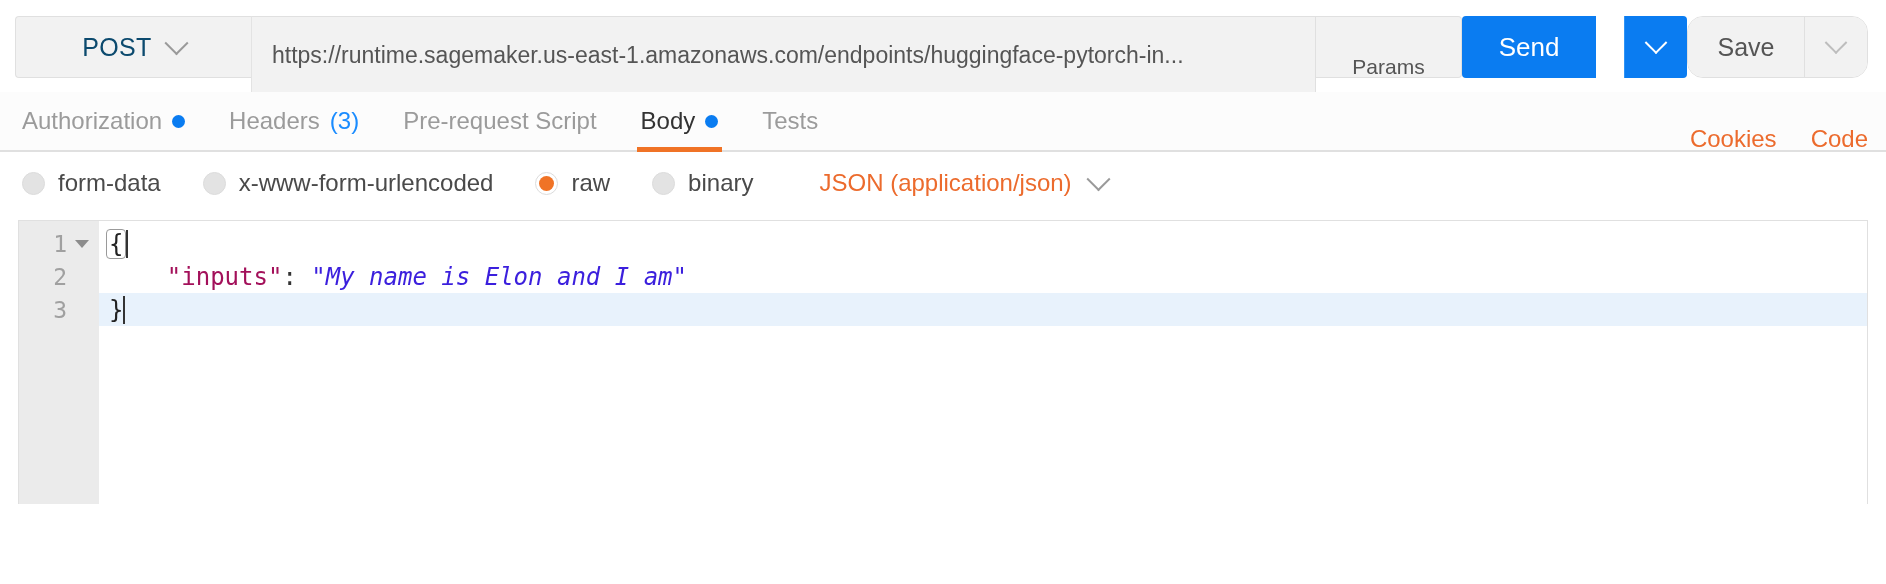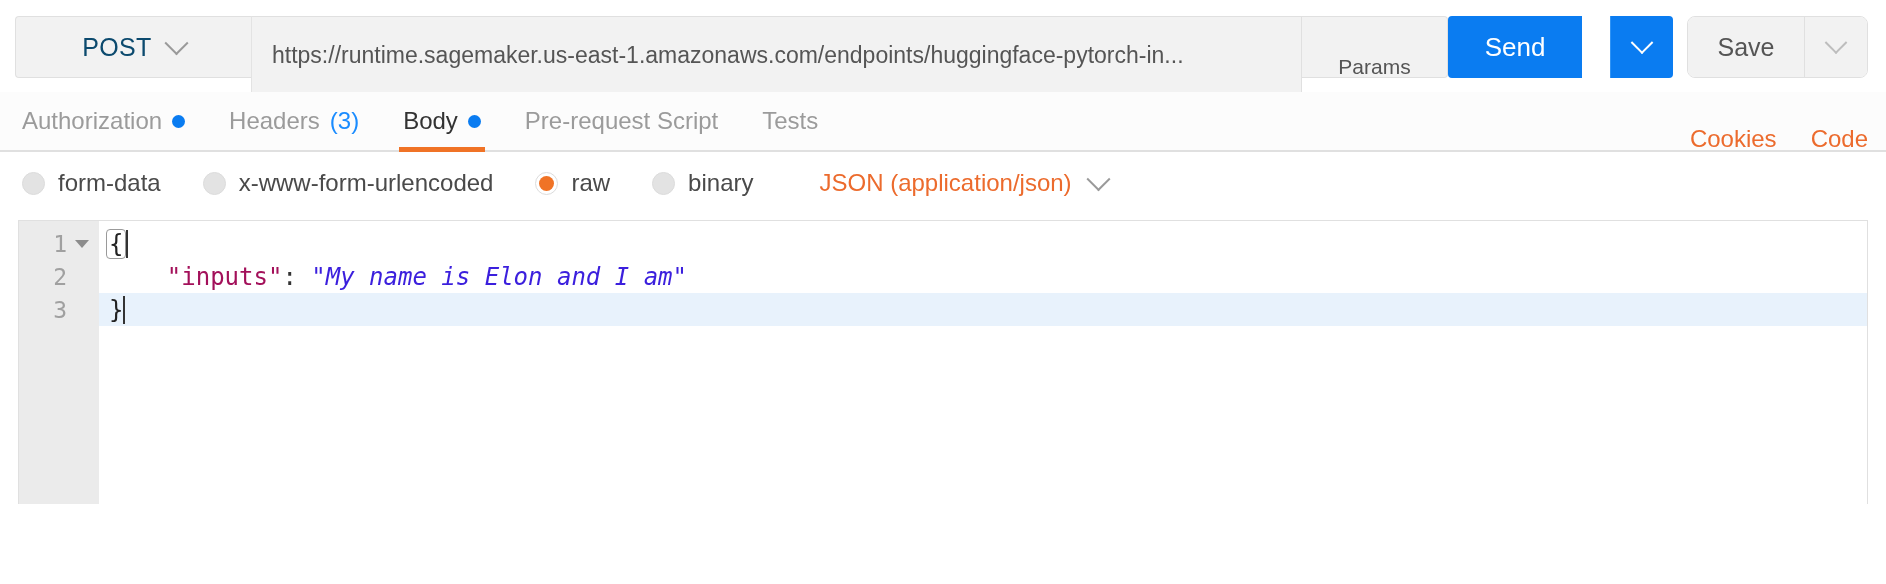--- a/index.html
+++ b/index.html
@@ -117,22 +117,21 @@
     display: inline-block;
     width: 14px;
     height: 14px;
     border-right: 2.5px solid #ffffff;
     border-bottom: 2.5px solid #ffffff;
     transform: rotate(45deg) translate(-3px,-3px);
   }
 
   .save-group {
     display: flex;
-    margin-left: 14px;
-    border-radius: 8px;
+    border-radius: 16px;
     overflow: hidden;
     border: 1px solid #e0e0e0;
   }
   .save-btn {
     width: 116px;
     height: 60px;
     background: #f2f2f2;
     color: #555555;
     font-size: 25px;
     display: flex;
@@ -368,26 +367,26 @@
 
 <div class="tabs-row">
   <div class="tab">
     <span class="tab-label">Authorization</span>
     <span class="dot"></span>
   </div>
   <div class="tab">
     <span class="tab-label">Headers</span>
     <span class="count">(3)</span>
   </div>
+  <div class="tab">
+    <span class="tab-label">Pre-request Script</span>
+  </div>
   <div class="tab active">
     <span class="tab-label">Body</span>
     <span class="dot"></span>
-  </div>
-  <div class="tab">
-    <span class="tab-label">Pre-request Script</span>
   </div>
   <div class="tab">
     <span class="tab-label">Tests</span>
   </div>
 
   <div class="tabs-spacer"></div>
 
   <span class="link-action">Cookies</span>
   <span class="link-action">Code</span>
 </div>

